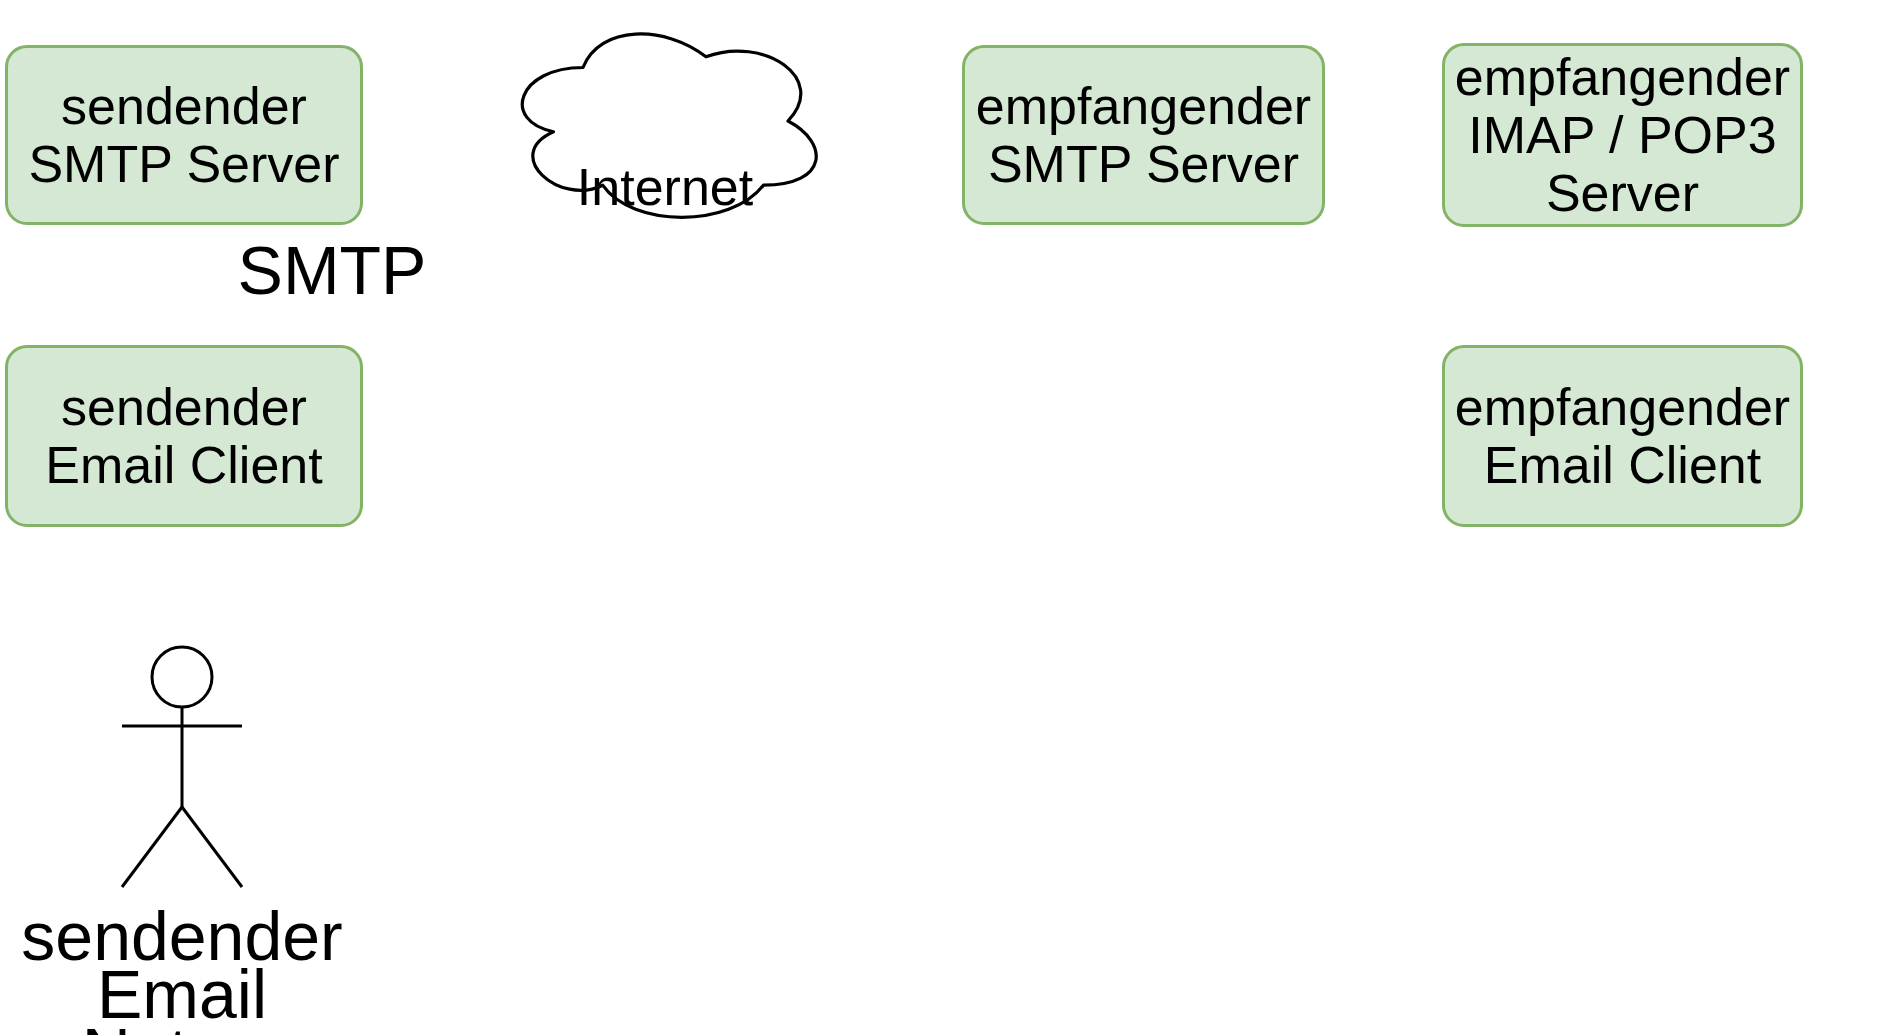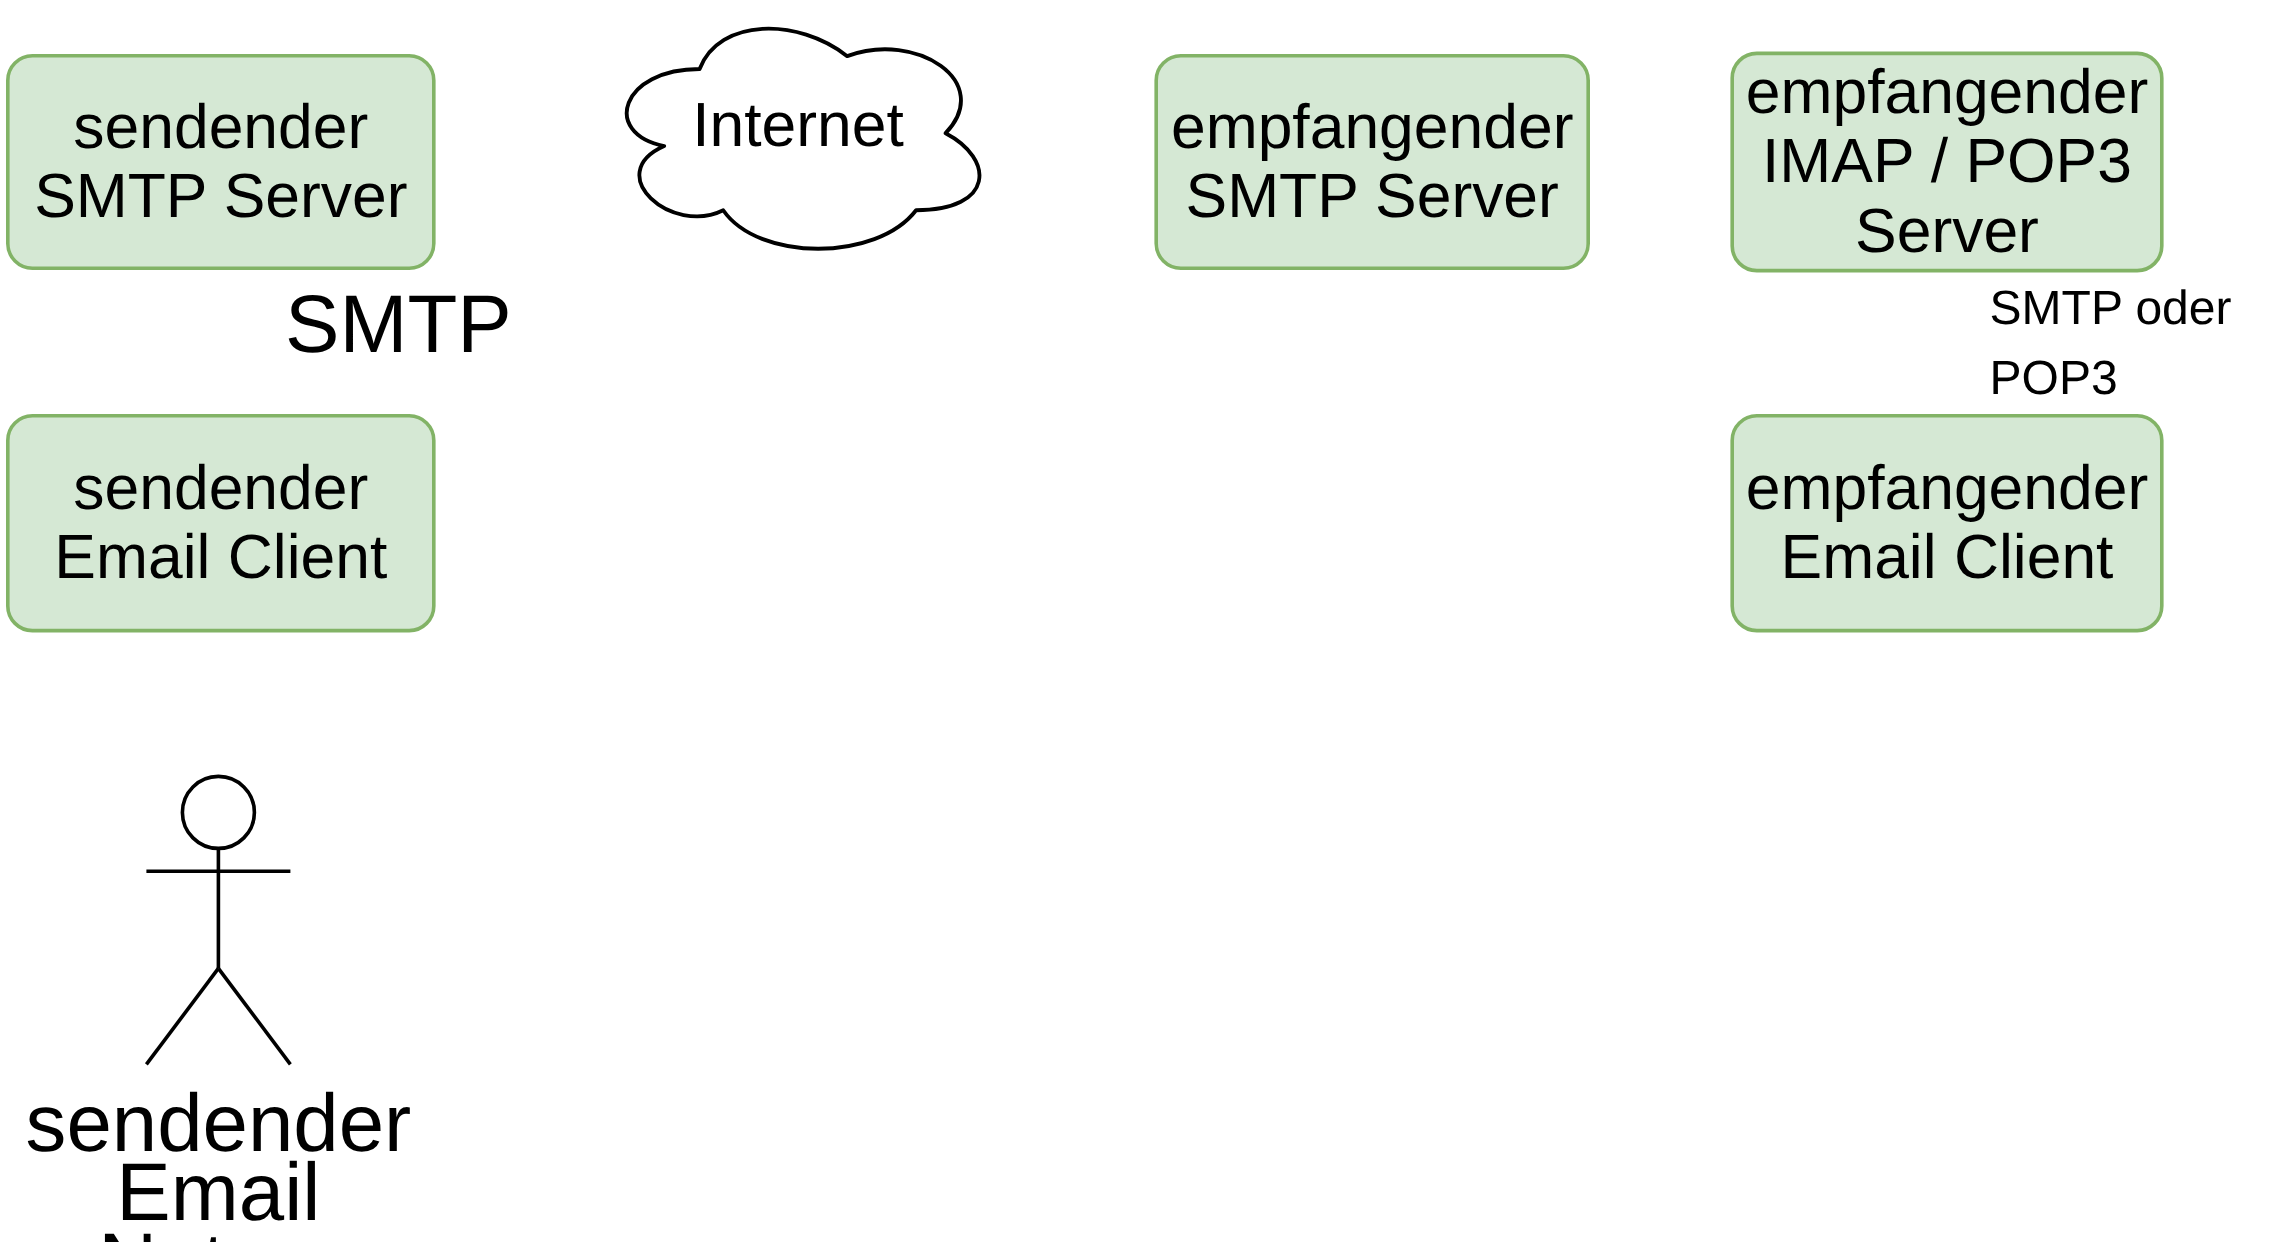--- a/index.html
+++ b/index.html
@@ -48,24 +48,24 @@
     line-height: 58px;
     text-align: center;
   }
   .free-label.small {
     font-size: 40px;
     line-height: 58px;
     text-align: left;
   }
   .cloud-wrap {
     position: absolute;
-    left: 501px; top: 4px;
+    left: 501px; top: 14px;
     width: 328px; height: 214px;
     display: flex;
-    align-items: center;
+    align-items: flex-end;
     justify-content: center;
   }
   .cloud-wrap svg {
     position: absolute;
     left: 0; top: 0;
     width: 100%; height: 100%;
   }
   .cloud-wrap .node-label {
     position: relative;
     padding-bottom: 12px;
@@ -114,22 +114,20 @@
   </div>
 
   <div class="node" id="node-receiver-imap">
     <span class="node-label">empfangender
 IMAP / POP3
 Server</span>
   </div>
 
   <div class="free-label big" id="label-smtp">SMTP</div>
 
-  <div class="free-label small" id="label-smtp-pop3">SMTP oder
-POP3</div>
 
   <div class="node" id="node-sender-client">
     <span class="node-label">sendender
 Email Client</span>
   </div>
 
   <div class="node" id="node-receiver-client">
     <span class="node-label">empfangender
 Email Client</span>
   </div>

